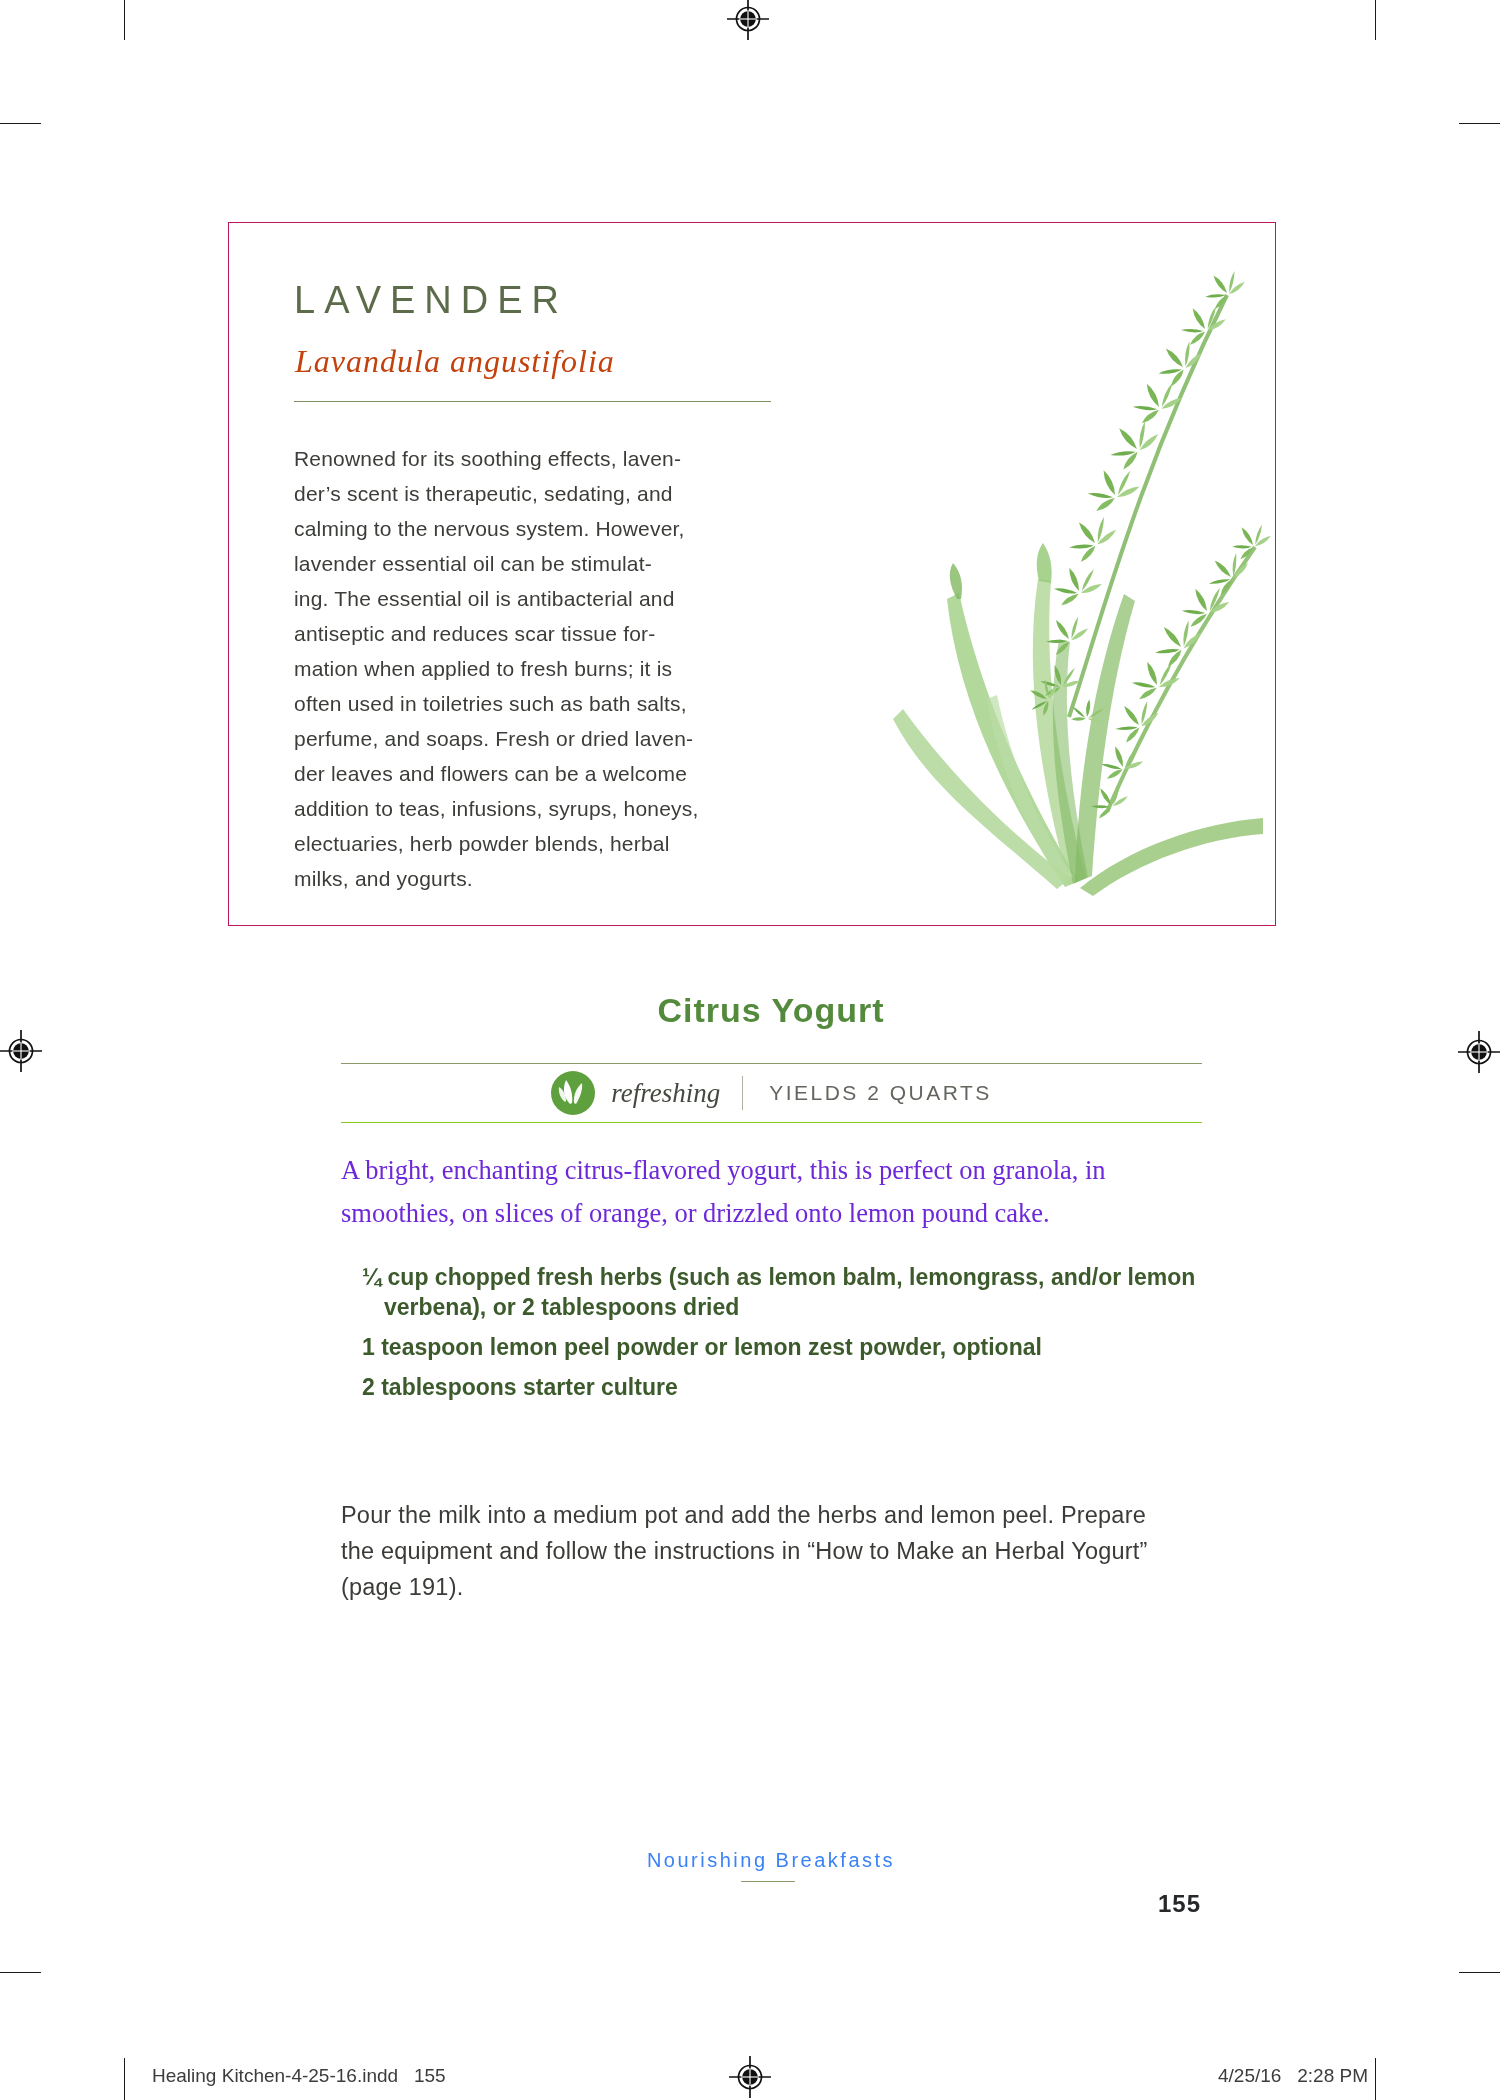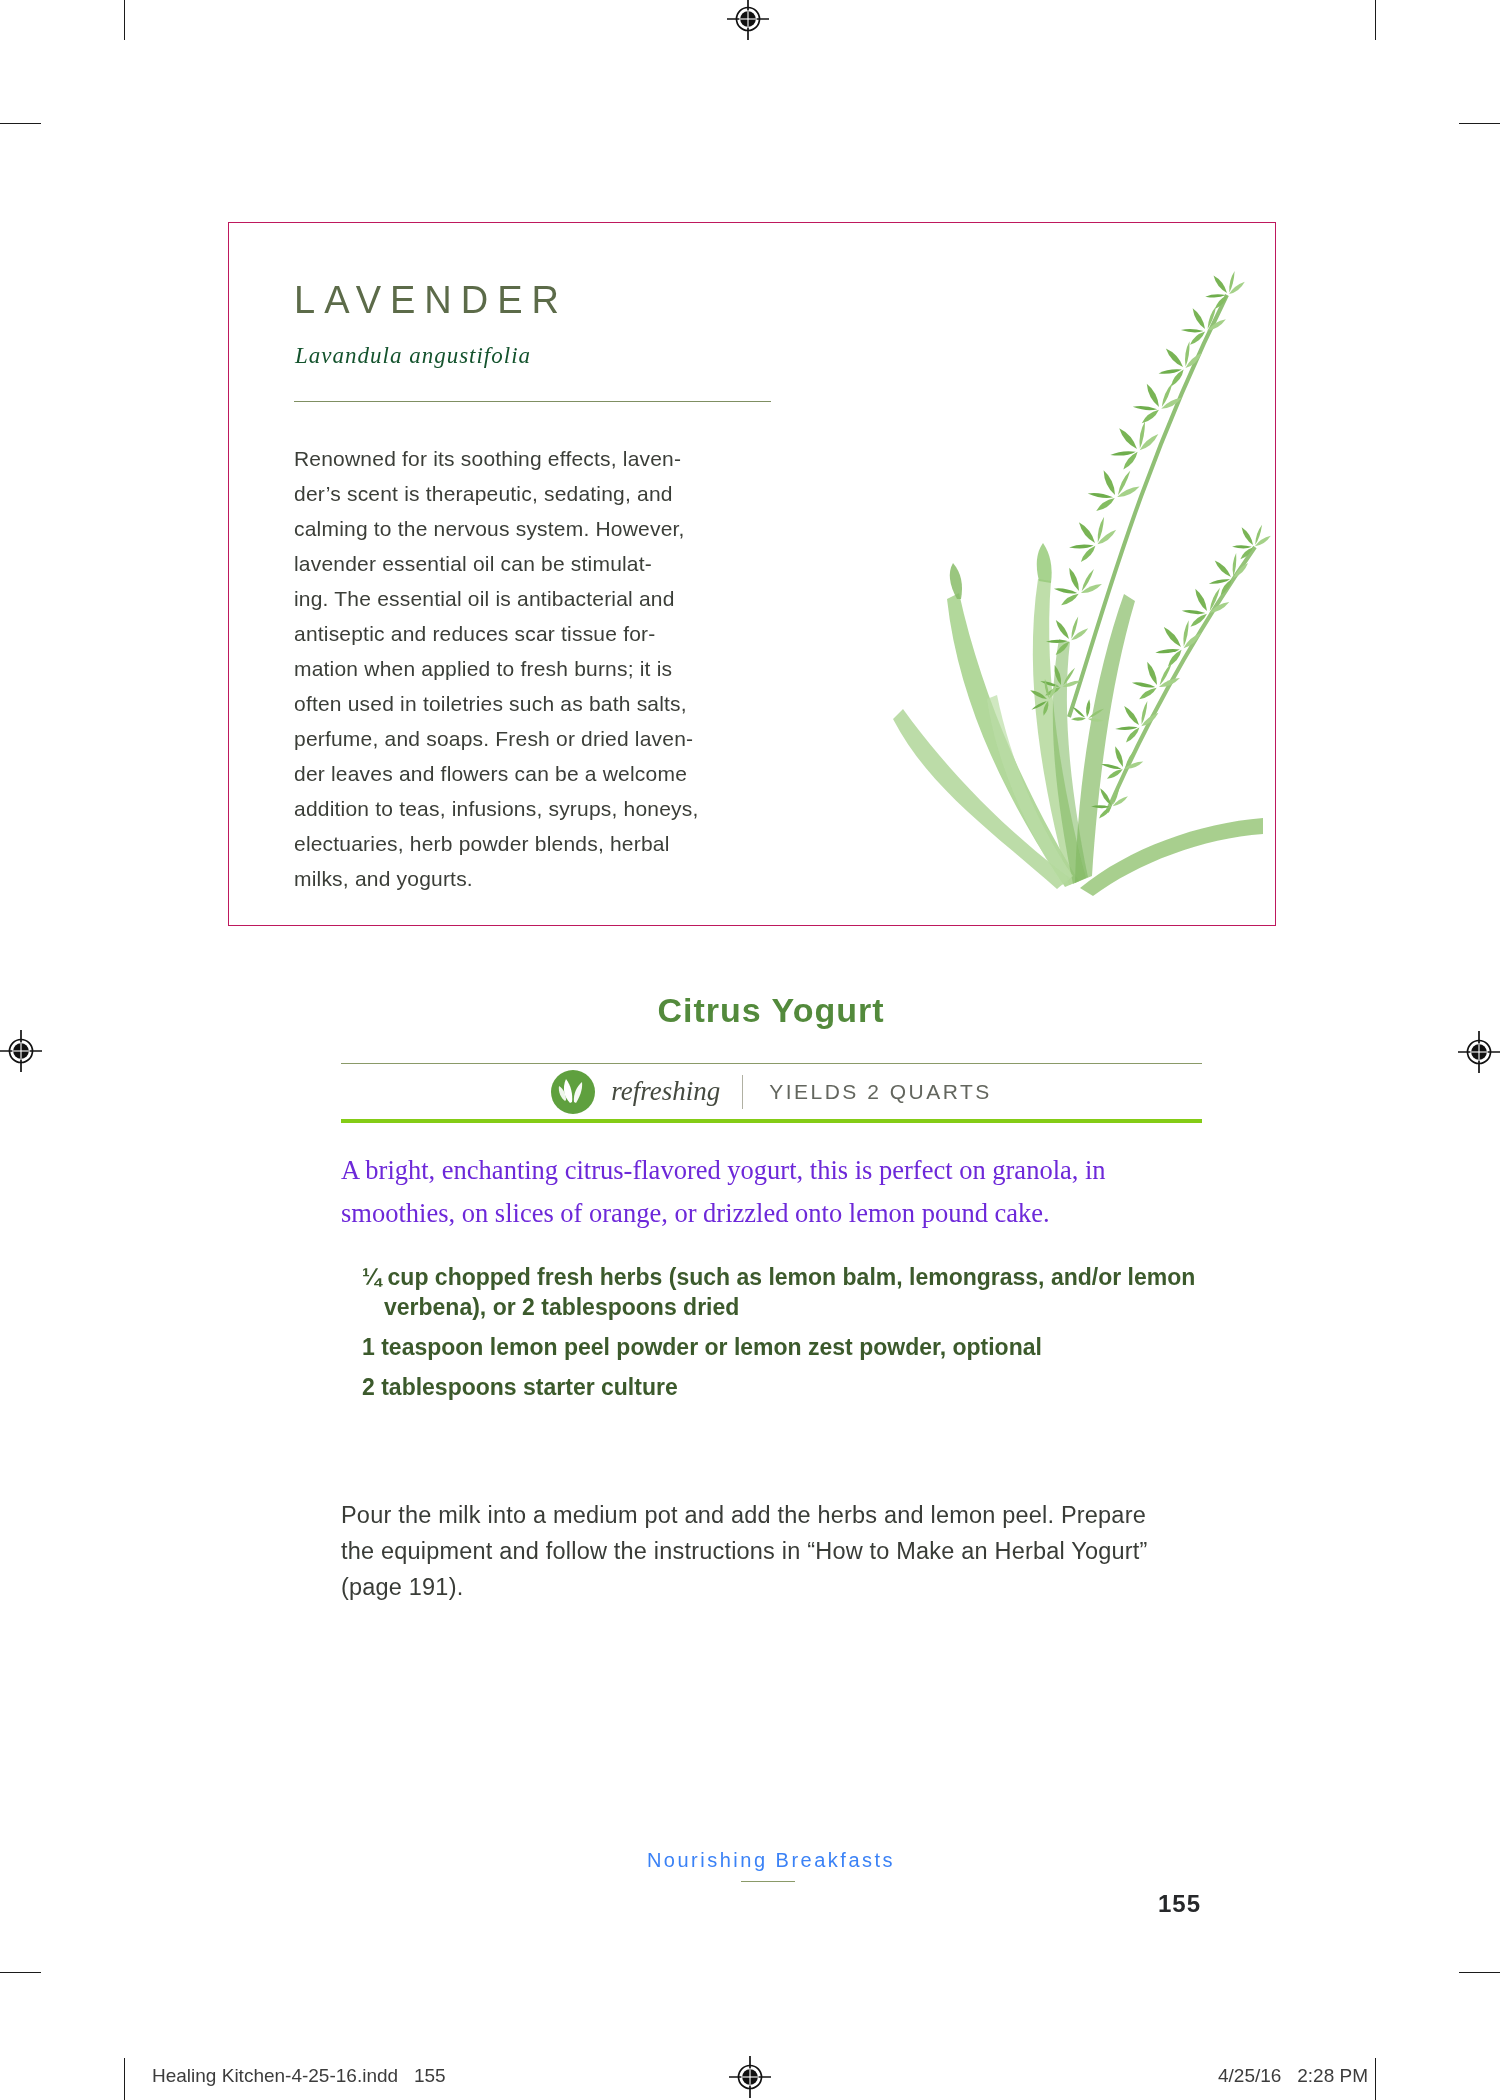--- a/index.html
+++ b/index.html
@@ -8,30 +8,30 @@
   
   .crop{position:absolute;background:#1b1b1b;}
   
   .regmark{position:absolute;width:44px;height:44px;}
   
   .herb-box{position:absolute;left:228px;top:222px;width:1046px;height:702px;
             border:1px solid #be185d;}
   .herb-title{position:absolute;left:65px;top:56px;font-size:38px;font-weight:300;
               letter-spacing:9px;color:#5c6b49;}
   .herb-latin{position:absolute;left:66px;top:120px;font-family:"Liberation Serif","DejaVu Serif",serif;
-              font-style:italic;font-size:23px;color:#14532d;letter-spacing:1px;}
+              font-style:italic;font-size:32px;color:#c2410c;letter-spacing:1px;}
   .herb-rule{position:absolute;left:65px;top:178px;width:477px;height:1px;background:#7f8f62;}
   .herb-desc{position:absolute;left:65px;top:191px;width:520px;font-size:21px;line-height:35px;
              color:#3b3e38;white-space:pre-line;letter-spacing:0.2px;margin-top:27px;}
   .herb-art{position:absolute;left:578px;top:24px;width:464px;height:660px;}
   
   .recipe-title{position:absolute;left:341px;top:991px;width:860px;text-align:center;
                 font-size:34px;font-weight:bold;letter-spacing:1px;color:#538a3c;}
   .badge-row{position:absolute;left:341px;top:1063px;width:861px;height:60px;box-sizing:border-box;
-             border-top:1px solid #8a9a68;border-bottom:4px solid #84cc16;
+             border-top:1px solid #8a9a68;border-bottom:1px solid #84cc16;
              display:flex;align-items:center;justify-content:center;}
   .badge-icon{width:44px;height:44px;margin-right:16px;flex:0 0 auto;}
   .badge-quality{font-family:"Liberation Serif","DejaVu Serif",serif;font-style:italic;
                  font-size:27px;color:#454a40;margin-right:22px;}
   .badge-sep{width:1px;height:34px;background:#b0b0a2;margin-right:26px;}
   .badge-yield{font-size:21px;letter-spacing:2.5px;color:#63665e;}
   .recipe-intro{position:absolute;left:341px;top:1149px;width:880px;
                 font-family:"Liberation Serif","DejaVu Serif",serif;font-size:26.5px;line-height:43px;
                 color:#6d28d9;white-space:pre-line;}
   .ingredients{position:absolute;left:341px;top:1262px;width:862px;}

